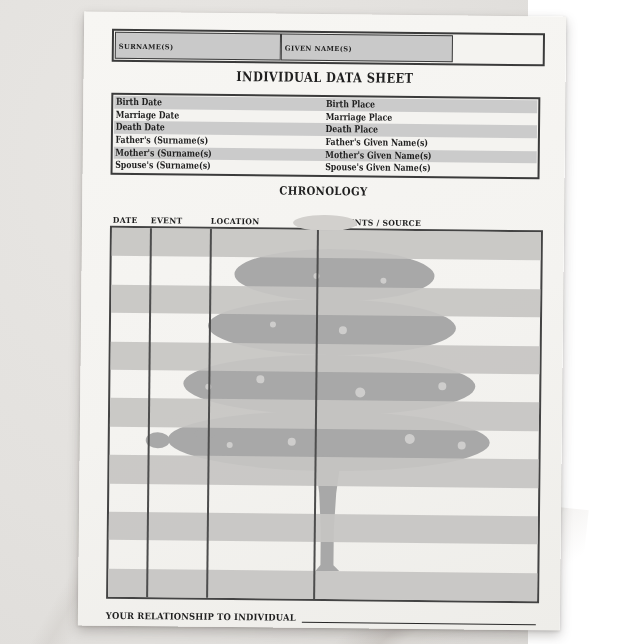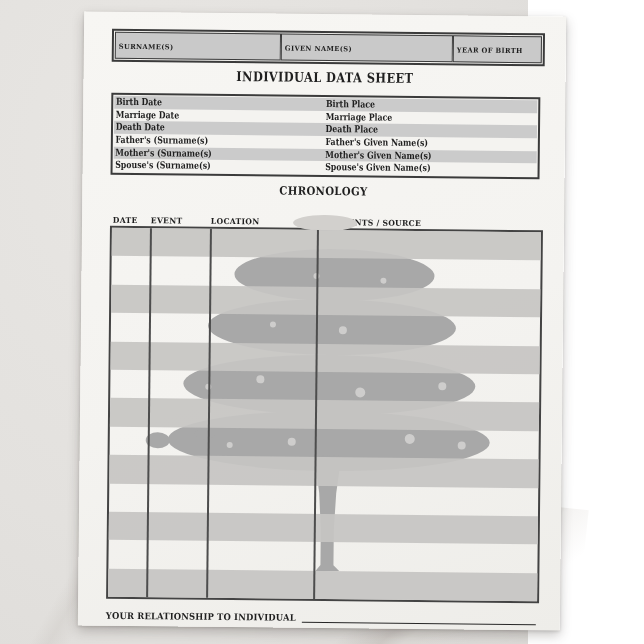--- a/index.html
+++ b/index.html
@@ -129,23 +129,20 @@
   <div class="vein vein-bl"></div>
 
   <div class="page">
 
     <div class="id-table">
       <div class="id-cell c1">
         <span class="id-label">SURNAME(S)</span>
       </div>
       <div class="id-cell c2">
         <span class="id-label">GIVEN NAME(S)</span>
-      </div>
-      <div class="id-cell c3">
-        <span class="id-label">YEAR OF BIRTH</span>
       </div>
     </div>
 
     <h1 class="title"><span class="cond-c">INDIVIDUAL DATA SHEET</span></h1>
 
     <div class="data-sheet" id="dataSheet">
         <div class="ds-row shaded">
           <span class="ds-cell">Birth Date</span>
           <span class="ds-cell">Birth Place</span>
         </div>

